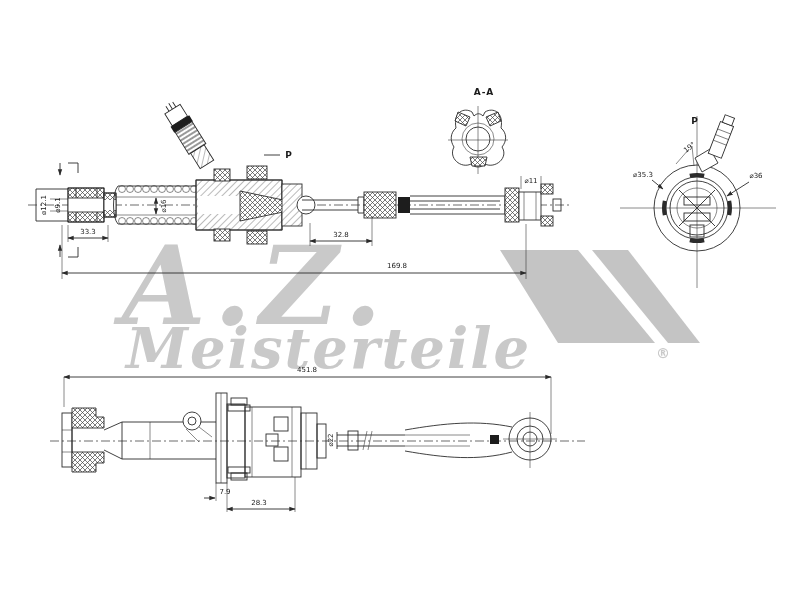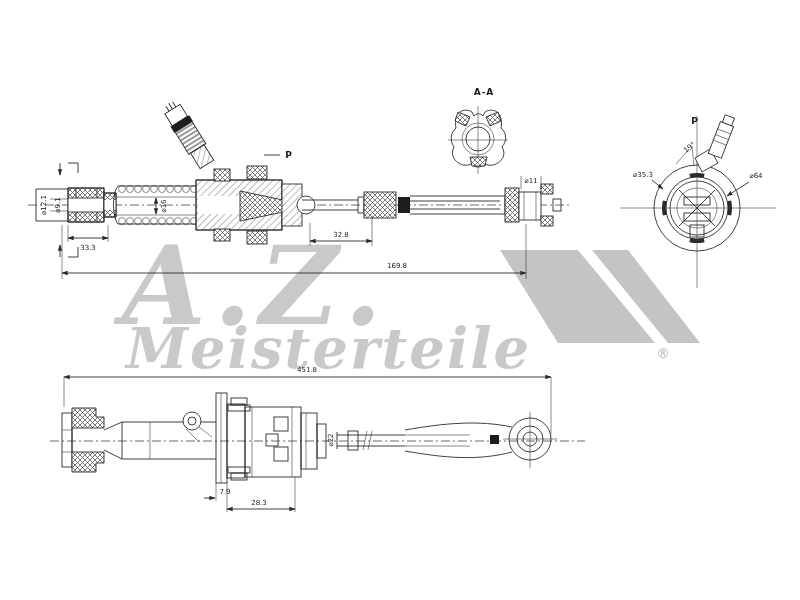--- a/index.html
+++ b/index.html
@@ -240,32 +240,32 @@
         <path d="M216,483 V501 M227,483 V512" class="thin"></path>
         <line x1="204" y1="498" x2="215" y2="498" marker-end="url(#arr)"></line>
         <path d="M295,477 V512" class="thin"></path>
         <line x1="227" y1="509" x2="295" y2="509" marker-start="url(#arr)" marker-end="url(#arr)"></line>
       </g>
     </g>
   </svg>
 
   <div class="lbl r90" style="left:44px;top:205px;">⌀12.1</div>
   <div class="lbl r90" style="left:58px;top:205px;">⌀9.1</div>
-  <div class="lbl" style="left:88px;top:232px;margin-top:16px;">33.3</div>
+  <div class="lbl" style="left:88px;top:232px;">33.3</div>
   <div class="lbl r90" style="left:164px;top:206px;">⌀16</div>
   <div class="lbl big" style="left:289px;top:155px;">P</div>
   <div class="lbl" style="left:531px;top:181px;">⌀11</div>
   <div class="lbl" style="left:341px;top:235px;">32.8</div>
   <div class="lbl" style="left:397px;top:266px;">169.8</div>
 
   <div class="lbl big" style="left:484px;top:92px;">A-A</div>
 
   <div class="lbl big" style="left:695px;top:121px;">P</div>
   <div class="lbl a19" style="left:690px;top:148px;">19°</div>
   <div class="lbl" style="left:643px;top:175px;">⌀35.3</div>
-  <div class="lbl" style="left:756px;top:176px;">⌀64</div>
+  <div class="lbl" style="left:756px;top:176px;">⌀36</div>
 
   <div class="lbl" style="left:307px;top:370px;">451.8</div>
   <div class="lbl r90" style="left:331px;top:440px;">⌀22</div>
   <div class="lbl" style="left:225px;top:492px;">7.9</div>
   <div class="lbl" style="left:259px;top:503px;">28.3</div>
 
 </div>
 
 </body></html>

